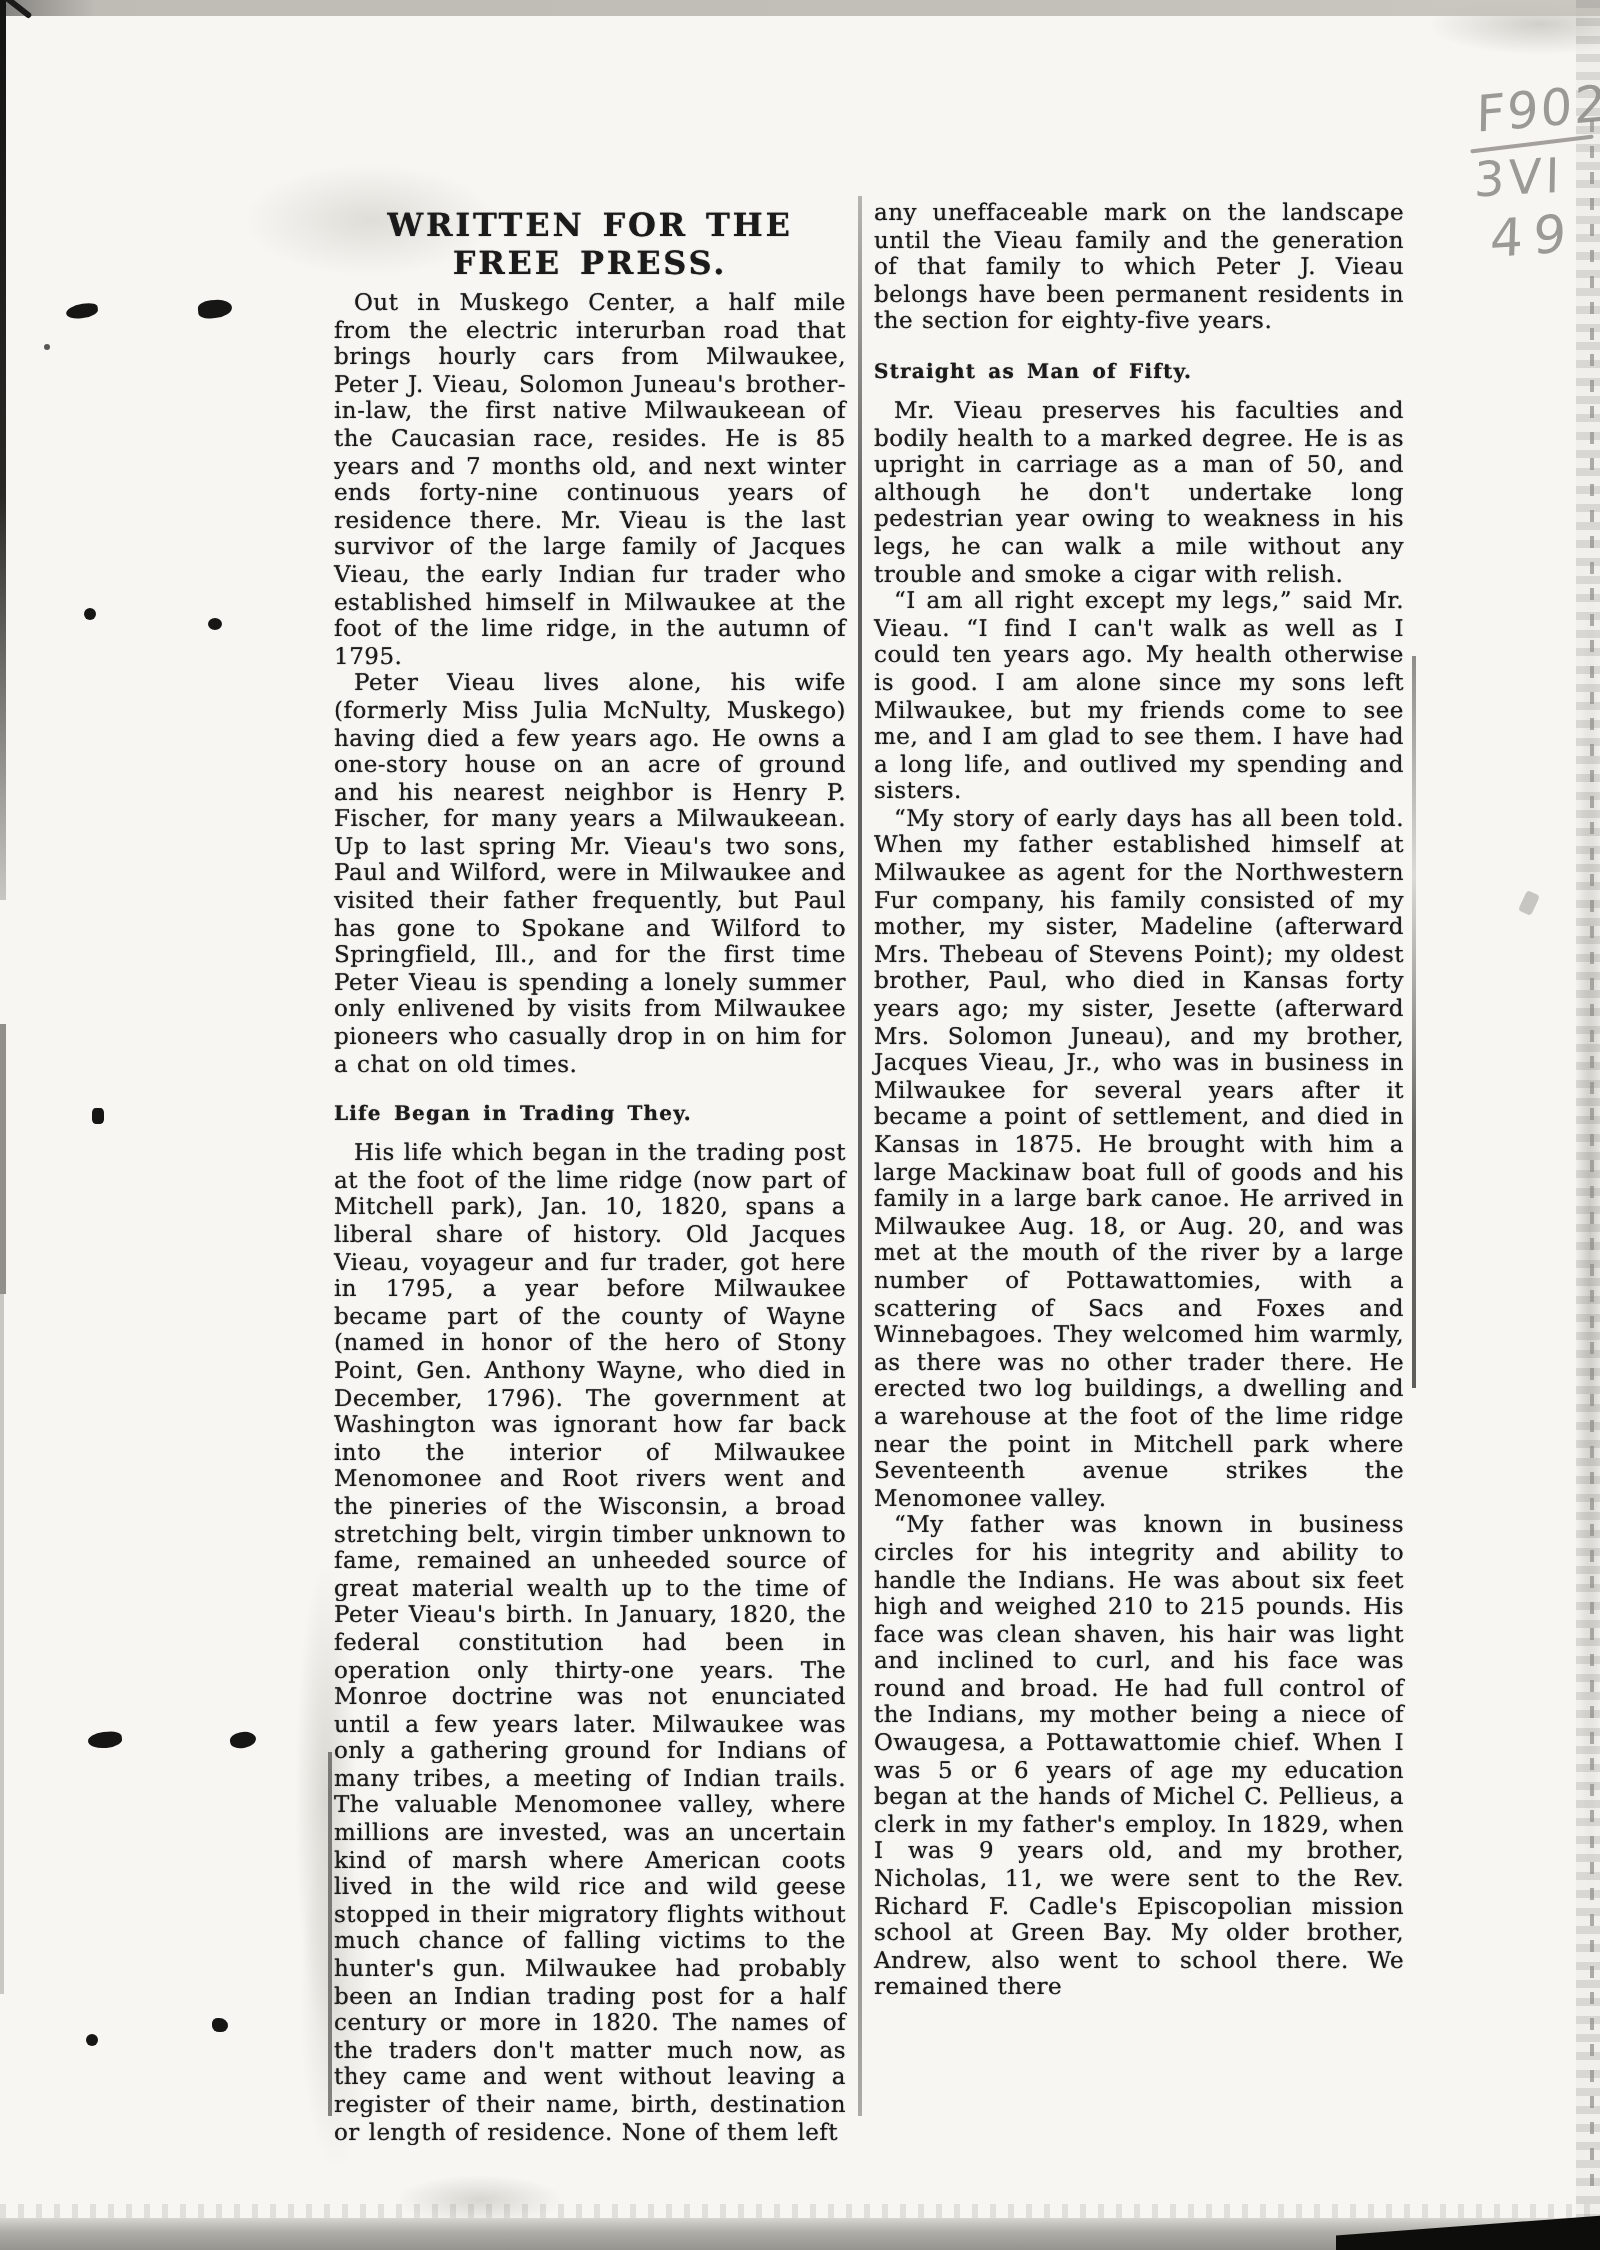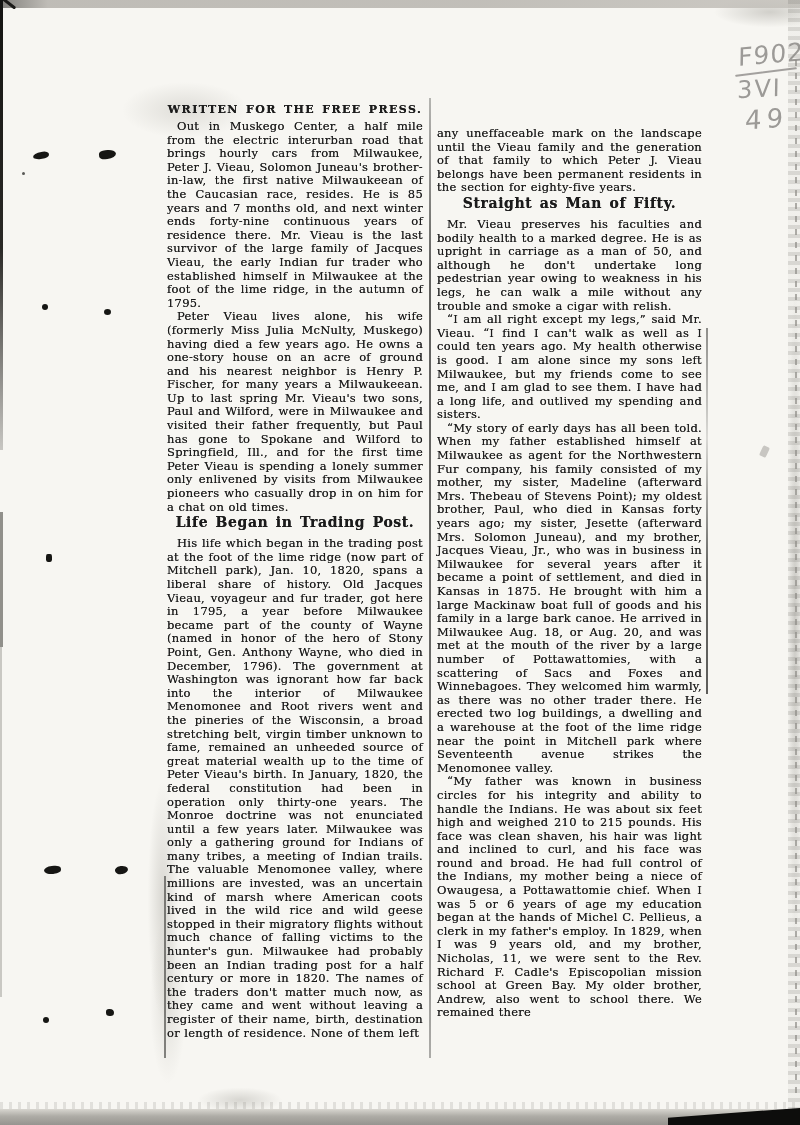--- a/index.html
+++ b/index.html
@@ -67,28 +67,28 @@
   .hw3 { left:745px; top:106px; font-size:26px; transform:rotate(-4deg) skewX(-6deg); letter-spacing:5px; }
   
   .col { position:absolute; color:#1b1b1b; }
   .col-1 { left:167px; top:103px; width:256px; }
   .col-2 { left:437px; top:100px; width:265px; }
   .body-par {
     font-size:11.5px; line-height:13.6px; text-align:justify;
     letter-spacing:.25px; word-spacing:.5px; text-indent:10px;
     text-shadow:0 0 .5px rgba(20,20,20,.75);
   }
-  .body-par.no-indent { text-indent:0;margin-top:27px; }
+  .body-par.no-indent { text-indent:0; }
   .kicker {
-    font-size:11px; font-weight:bold; text-align:center; letter-spacing:1.4px;
+    font-size:16px; font-weight:bold; text-align:center; letter-spacing:1.4px;
     word-spacing:2px; margin-bottom:4px; text-shadow:0 0 .5px rgba(20,20,20,.8);
   }
   .section-head {
-    font-size:14px; font-weight:bold; text-align:center; letter-spacing:.6px;
-    word-spacing:2px; margin:0 0 7px 0; text-shadow:0 0 .5px rgba(20,20,20,.8);
+    font-size:10px; font-weight:bold; text-align:left; letter-spacing:.6px;
+    word-spacing:2px; margin:13px 0 7px 0; text-shadow:0 0 .5px rgba(20,20,20,.8);
   }
 </style>
 </head>
 <body>
 
 <div id="scan">
 
   <div class="band-top"></div>
   <div class="edge-left"></div>
   <div class="edge-left2"></div>
@@ -118,21 +118,21 @@
 
   <div class="pencil hw1">F902</div>
   <div class="hw-underline"></div>
   <div class="pencil hw2">3VI</div>
   <div class="pencil hw3">49</div>
 
   <div class="col col-1">
     <div class="kicker">WRITTEN FOR THE FREE PRESS.</div>
     <p class="body-par">Out in Muskego Center, a half mile from the electric interurban road that brings hourly cars from Milwaukee, Peter J. Vieau, Solomon Juneau's brother-in-law, the first native Milwaukeean of the Caucasian race, resides. He is 85 years and 7 months old, and next winter ends forty-nine continuous years of residence there. Mr. Vieau is the last survivor of the large family of Jacques Vieau, the early Indian fur trader who established himself in Milwaukee at the foot of the lime ridge, in the autumn of 1795.</p>
     <p class="body-par">Peter Vieau lives alone, his wife (formerly Miss Julia McNulty, Muskego) having died a few years ago. He owns a one-story house on an acre of ground and his nearest neighbor is Henry P. Fischer, for many years a Milwaukeean. Up to last spring Mr. Vieau's two sons, Paul and Wilford, were in Milwaukee and visited their father frequently, but Paul has gone to Spokane and Wilford to Springfield, Ill., and for the first time Peter Vieau is spending a lonely summer only enlivened by visits from Milwaukee pioneers who casually drop in on him for a chat on old times.</p>
-    <h2 class="section-head">Life Began in Trading Post.</h2>
+    <h2 class="section-head">Life Began in Trading They.</h2>
     <p class="body-par">His life which began in the trading post at the foot of the lime ridge (now part of Mitchell park), Jan. 10, 1820, spans a liberal share of history. Old Jacques Vieau, voyageur and fur trader, got here in 1795, a year before Milwaukee became part of the county of Wayne (named in honor of the hero of Stony Point, Gen. Anthony Wayne, who died in December, 1796). The government at Washington was ignorant how far back into the interior of Milwaukee Menomonee and Root rivers went and the pineries of the Wisconsin, a broad stretching belt, virgin timber unknown to fame, remained an unheeded source of great material wealth up to the time of Peter Vieau's birth. In January, 1820, the federal constitution had been in operation only thirty-one years. The Monroe doctrine was not enunciated until a few years later. Milwaukee was only a gathering ground for Indians of many tribes, a meeting of Indian trails. The valuable Menomonee valley, where millions are invested, was an uncertain kind of marsh where American coots lived in the wild rice and wild geese stopped in their migratory flights without much chance of falling victims to the hunter's gun. Milwaukee had probably been an Indian trading post for a half century or more in 1820. The names of the traders don't matter much now, as they came and went without leaving a register of their name, birth, destination or length of residence. None of them left</p>
   </div>
 
   <div class="col col-2">
     <p class="body-par no-indent">any uneffaceable mark on the landscape until the Vieau family and the generation of that family to which Peter J. Vieau belongs have been permanent residents in the section for eighty-five years.</p>
     <h2 class="section-head">Straight as Man of Fifty.</h2>
     <p class="body-par">Mr. Vieau preserves his faculties and bodily health to a marked degree. He is as upright in carriage as a man of 50, and although he don't undertake long pedestrian year owing to weakness in his legs, he can walk a mile without any trouble and smoke a cigar with relish.</p>
     <p class="body-par">“I am all right except my legs,” said Mr. Vieau. “I find I can't walk as well as I could ten years ago. My health otherwise is good. I am alone since my sons left Milwaukee, but my friends come to see me, and I am glad to see them. I have had a long life, and outlived my spending and sisters.</p>
     <p class="body-par">“My story of early days has all been told. When my father established himself at Milwaukee as agent for the Northwestern Fur company, his family consisted of my mother, my sister, Madeline (afterward Mrs. Thebeau of Stevens Point); my oldest brother, Paul, who died in Kansas forty years ago; my sister, Jesette (afterward Mrs. Solomon Juneau), and my brother, Jacques Vieau, Jr., who was in business in Milwaukee for several years after it became a point of settlement, and died in Kansas in 1875. He brought with him a large Mackinaw boat full of goods and his family in a large bark canoe. He arrived in Milwaukee Aug. 18, or Aug. 20, and was met at the mouth of the river by a large number of Pottawattomies, with a scattering of Sacs and Foxes and Winnebagoes. They welcomed him warmly, as there was no other trader there. He erected two log buildings, a dwelling and a warehouse at the foot of the lime ridge near the point in Mitchell park where Seventeenth avenue strikes the Menomonee valley.</p>
     <p class="body-par">“My father was known in business circles for his integrity and ability to handle the Indians. He was about six feet high and weighed 210 to 215 pounds. His face was clean shaven, his hair was light and inclined to curl, and his face was round and broad. He had full control of the Indians, my mother being a niece of Owaugesa, a Pottawattomie chief. When I was 5 or 6 years of age my education began at the hands of Michel C. Pellieus, a clerk in my father's employ. In 1829, when I was 9 years old, and my brother, Nicholas, 11, we were sent to the Rev. Richard F. Cadle's Episcopolian mission school at Green Bay. My older brother, Andrew, also went to school there. We remained there</p>

